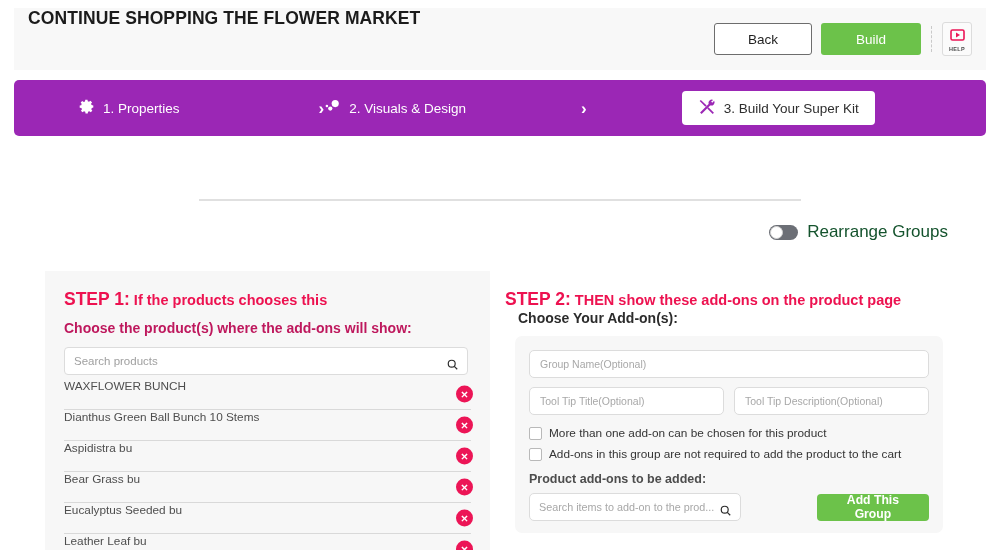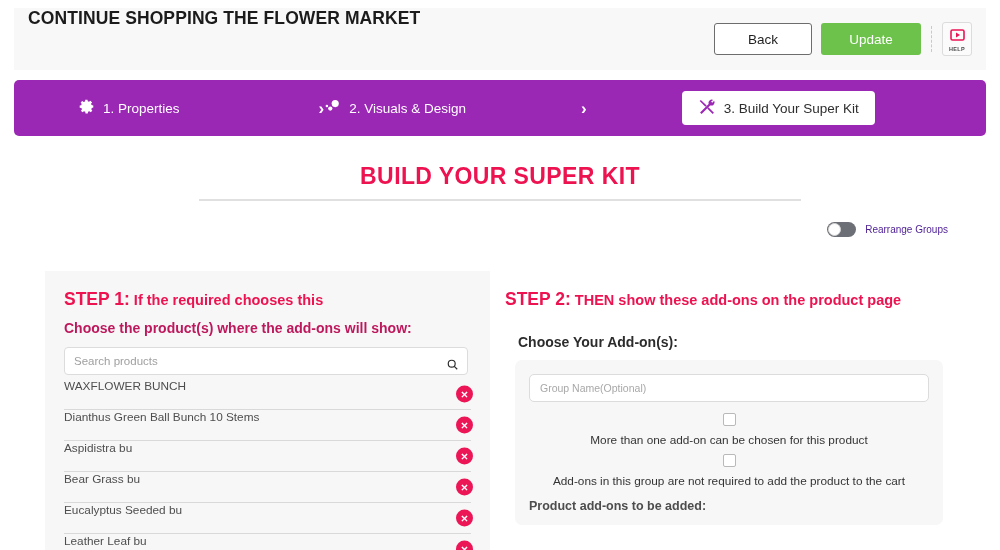--- a/index.html
+++ b/index.html
@@ -162,22 +162,22 @@
   }
   .toggle-knob {
     position: absolute;
     left: 1px; top: 1px;
     width: 13px; height: 13px;
     background: #ffffff;
     border-radius: 50%;
     border: 1px solid #d4d4d4;
   }
   .rearrange-label {
-    font-size: 10px;
-    color: #4c1d95;
+    font-size: 17px;
+    color: #14532d;
     text-align: center;
   }
 
   
   .panel1 {
     position: absolute;
     left: 45px; top: 271px;
     width: 445px; height: 279px;
     background: #f7f7f7;
     padding: 18px 19px 0 19px;
@@ -252,21 +252,21 @@
 
   
   .panel2 {
     position: absolute;
     left: 505px; top: 271px;
     width: 450px; height: 279px;
     background: #ffffff;
     padding: 18px 0 0 0;
   }
   .panel2-sub {
-    margin-top: 24px;
+    margin-top: 0;
     font-size: 14px;
     font-weight: bold;
     color: #2c2c2c;
     padding-left: 13px;
   }
   .card {
     margin-top: 10px;
     margin-left: 10px;
     width: 428px;
     background: #f7f7f7;
@@ -294,23 +294,22 @@
   .field input::placeholder { color: #a8a8a8; }
   .field-row {
     margin-top: 9px;
     display: flex;
     gap: 10px;
   }
   .field-row .field { flex: 1; }
   .check-row {
     margin-top: 11px;
     display: flex;
-    align-items: center;
+    align-items: flex-end;
     gap: 7px;
-    flex-direction: column;
   }
   .check-row.second { margin-top: 7px; }
   .cbox {
     width: 13px; height: 13px;
     border: 1px solid #b9b9b9;
     border-radius: 2px;
     background: #ffffff;
     flex: 0 0 auto;
     cursor: pointer;
   }
@@ -366,21 +365,21 @@
 </style>
 </head>
 <body>
 
 <div class="page">
 
   <div class="header">
     <div class="header-title">CONTINUE SHOPPING THE FLOWER MARKET</div>
     <div class="header-actions">
       <button class="btn-back">Back</button>
-      <button class="btn-update">Update</button>
+      <button class="btn-update">Build</button>
       <div class="help-sep"></div>
       <div class="btn-help">
         <span>
           <svg width="15" height="12" viewBox="0 0 15 12">
             <rect x="1" y="1" width="13" height="10" rx="1.5" fill="none" stroke="#ec1556" stroke-width="1.6"></rect>
             <path d="M6 3.6 L10 6 L6 8.4 Z" fill="#ec1556"></path>
           </svg>
         </span>
         <span class="help-label">HELP</span>
       </div>
@@ -419,33 +418,32 @@
         <svg width="18" height="18" viewBox="0 0 20 20">
           <path fill="#9b27b5" d="M3.1 2.2 L1.9 3.4 L8.2 9.7 L9.6 8.3 Z"></path>
           <path fill="#9b27b5" d="M11.6 10.4 L10.2 11.8 L16.3 17.9 L17.7 16.5 Z"></path>
           <path fill="#9b27b5" d="M16.9 2.1 a3.7 3.7 0 0 0-5.1 4.5 L2.3 16.1 l1.7 1.7 L13.5 8.2 a3.7 3.7 0 0 0 4.5-5.2 L15.8 5.2 L14.6 4 Z"></path>
         </svg>
       </span>
       <span>3. Build Your Super Kit</span>
     </div>
   </div>
 
-  <div class="pagetitle">BUILD YOUR SUPER KIT</div>
   <div class="title-rule"></div>
 
   <div class="rearrange">
     <div class="toggle">
       <div class="toggle-knob"></div>
     </div>
     <span class="rearrange-label">Rearrange Groups</span>
   </div>
 
   <div class="panel1">
     <div class="step-head">
-      <span>STEP 1:</span><span class="sub"> If the required chooses this</span>
+      <span>STEP 1:</span><span class="sub"> If the products chooses this</span>
     </div>
     <div class="panel-sub">Choose the product(s) where the add-ons will show:</div>
 
     <div class="searchbox">
       <input type="text" placeholder="Search products" style="">
       <span class="mag">
         <svg width="11" height="11" viewBox="0 0 14 14">
           <circle cx="6" cy="6" r="4.4" fill="none" stroke="#2b2b2b" stroke-width="1.5"></circle>
           <line x1="9.3" y1="9.3" x2="13" y2="13" stroke="#2b2b2b" stroke-width="1.5"></line>
         </svg>
@@ -484,29 +482,49 @@
     <div class="step-head">
       <span>STEP 2:</span><span class="sub"> THEN show these add-ons on the product page</span>
     </div>
     <div class="panel2-sub">Choose Your Add-on(s):</div>
 
     <div class="card">
       <div class="field">
         <input type="text" placeholder="Group Name(Optional)" style="">
       </div>
 
+      <div class="field-row">
+        <div class="field">
+          <input type="text" placeholder="Tool Tip Title(Optional)" style="">
+        </div>
+        <div class="field">
+          <input type="text" placeholder="Tool Tip Description(Optional)" style="">
+        </div>
+      </div>
 
       <div class="check-row">
         <div class="cbox"></div>
         <span class="check-label">More than one add-on can be chosen for this product</span>
       </div>
 
       <div class="check-row second">
         <div class="cbox"></div>
         <span class="check-label">Add-ons in this group are not required to add the product to the cart</span>
       </div>
 
       <div class="addons-label">Product add-ons to be added:</div>
 
+      <div class="bottom-row">
+        <div class="addon-search">
+          <input type="text" placeholder="Search items to add-on to the prod..." style="">
+          <span class="mag">
+            <svg width="11" height="11" viewBox="0 0 14 14">
+              <circle cx="6" cy="6" r="4.4" fill="none" stroke="#2b2b2b" stroke-width="1.5"></circle>
+              <line x1="9.3" y1="9.3" x2="13" y2="13" stroke="#2b2b2b" stroke-width="1.5"></line>
+            </svg>
+          </span>
+        </div>
+        <button class="btn-addgroup">Add This Group</button>
+      </div>
     </div>
   </div>
 
 </div>
 
 </body></html>

